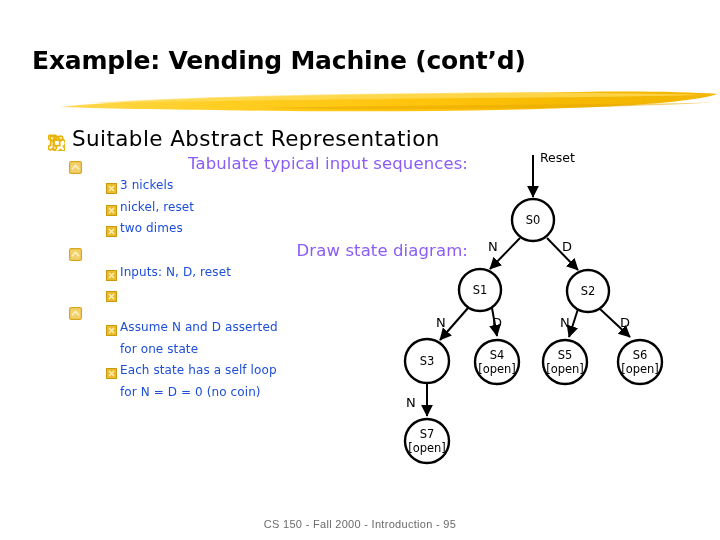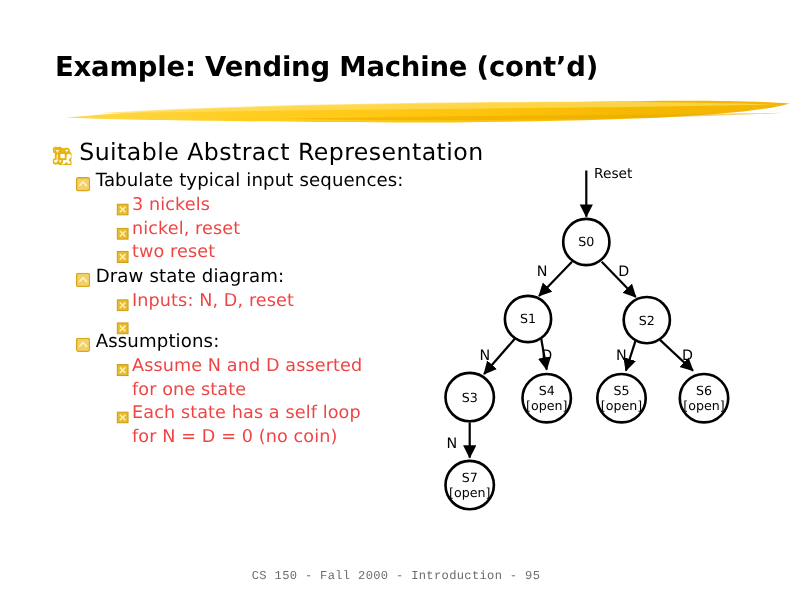--- a/index.html
+++ b/index.html
@@ -12,21 +12,21 @@
     width: 720px;
     height: 540px;
     background: #ffffff;
     overflow: hidden;
     font-family: "DejaVu Sans", sans-serif;
   }
 
   
   #title {
     position: absolute;
-    left: 50px;
+    left: 32px;
     top: 46px;
     width: 640px;
     font-family: "DejaVu Sans", sans-serif;
     font-size: 25px;
     font-weight: 700;
     letter-spacing: -0.2px;
     color: #000000;
     white-space: nowrap;
   }
 
@@ -53,30 +53,31 @@
     line-height: 25px;
     color: #000;
     margin-bottom: 2px;
     white-space: nowrap;
   }
   .lvl2 {
     display: flex;
     align-items: flex-start;
     font-size: 16.5px;
     line-height: 22px;
-    color: #000000;
+    color: #8b5cf6;
     margin-left: 21px;
     white-space: nowrap;
+    justify-content: space-between;
   }
   .lvl3 {
     display: flex;
     align-items: flex-start;
-    font-size: 16px;
+    font-size: 12px;
     line-height: 21.5px;
-    color: #ef4444;
+    color: #1d4ed8;
     margin-left: 58px;
   }
   .txt { font-family: "DejaVu Sans", sans-serif; }
   .lvl1 .txt { letter-spacing: 0.4px; }
   .lvl2 .txt { letter-spacing: 0.1px; }
   .lvl3 .txt { letter-spacing: 0.1px; white-space: pre-line; }
 
   
   .bul {
     flex: 0 0 auto;
@@ -128,21 +129,21 @@
     fill: #000;
   }
 
   
   #footer {
     position: absolute;
     left: 0;
     top: 518px;
     width: 720px;
     text-align: center;
-    font-family: Liberation Mono, monospace;
+    font-family: Liberation Sans, sans-serif;
     font-size: 11px;
     color: #6b6b6b;
     letter-spacing: 0.3px;
   }
 </style>
 </head>
 <body>
 
 <div id="slide">
 
@@ -212,21 +213,21 @@
       </span>
       <span class="txt">nickel, reset</span>
     </div>
     <div class="lvl3">
       <span class="bul bul-x">
         <svg width="11" height="11" viewBox="0 0 11 11" xmlns="http://www.w3.org/2000/svg">
           <rect x="0.5" y="0.5" width="10" height="10" fill="#E8BC2E" stroke="#C99A10" stroke-width="1"></rect>
           <path d="M3 3 L8 8 M8 3 L3 8" fill="none" stroke="#FFF0B8" stroke-width="1.4"></path>
         </svg>
       </span>
-      <span class="txt">two reset</span>
+      <span class="txt">two dimes</span>
     </div>
 
     <div class="lvl2">
       <span class="bul bul-y">
         <svg width="13" height="13" viewBox="0 0 13 13" xmlns="http://www.w3.org/2000/svg">
           <rect x="0.6" y="0.6" width="11.8" height="11.8" rx="1.6" fill="#F2D06B" stroke="#D9A81A" stroke-width="1.2"></rect>
           <path d="M3 8.2 L6.5 4.4 L10 8.2" fill="none" stroke="#FFF3C4" stroke-width="1.5"></path>
         </svg>
       </span>
       <span class="txt">Draw state diagram:</span>
@@ -249,21 +250,20 @@
       </span>
     </div>
 
     <div class="lvl2">
       <span class="bul bul-y">
         <svg width="13" height="13" viewBox="0 0 13 13" xmlns="http://www.w3.org/2000/svg">
           <rect x="0.6" y="0.6" width="11.8" height="11.8" rx="1.6" fill="#F2D06B" stroke="#D9A81A" stroke-width="1.2"></rect>
           <path d="M3 8.2 L6.5 4.4 L10 8.2" fill="none" stroke="#FFF3C4" stroke-width="1.5"></path>
         </svg>
       </span>
-      <span class="txt">Assumptions:</span>
     </div>
     <div class="lvl3">
       <span class="bul bul-x">
         <svg width="11" height="11" viewBox="0 0 11 11" xmlns="http://www.w3.org/2000/svg">
           <rect x="0.5" y="0.5" width="10" height="10" fill="#E8BC2E" stroke="#C99A10" stroke-width="1"></rect>
           <path d="M3 3 L8 8 M8 3 L3 8" fill="none" stroke="#FFF0B8" stroke-width="1.4"></path>
         </svg>
       </span>
       <span class="txt">Assume N and D asserted
 for one state</span>

